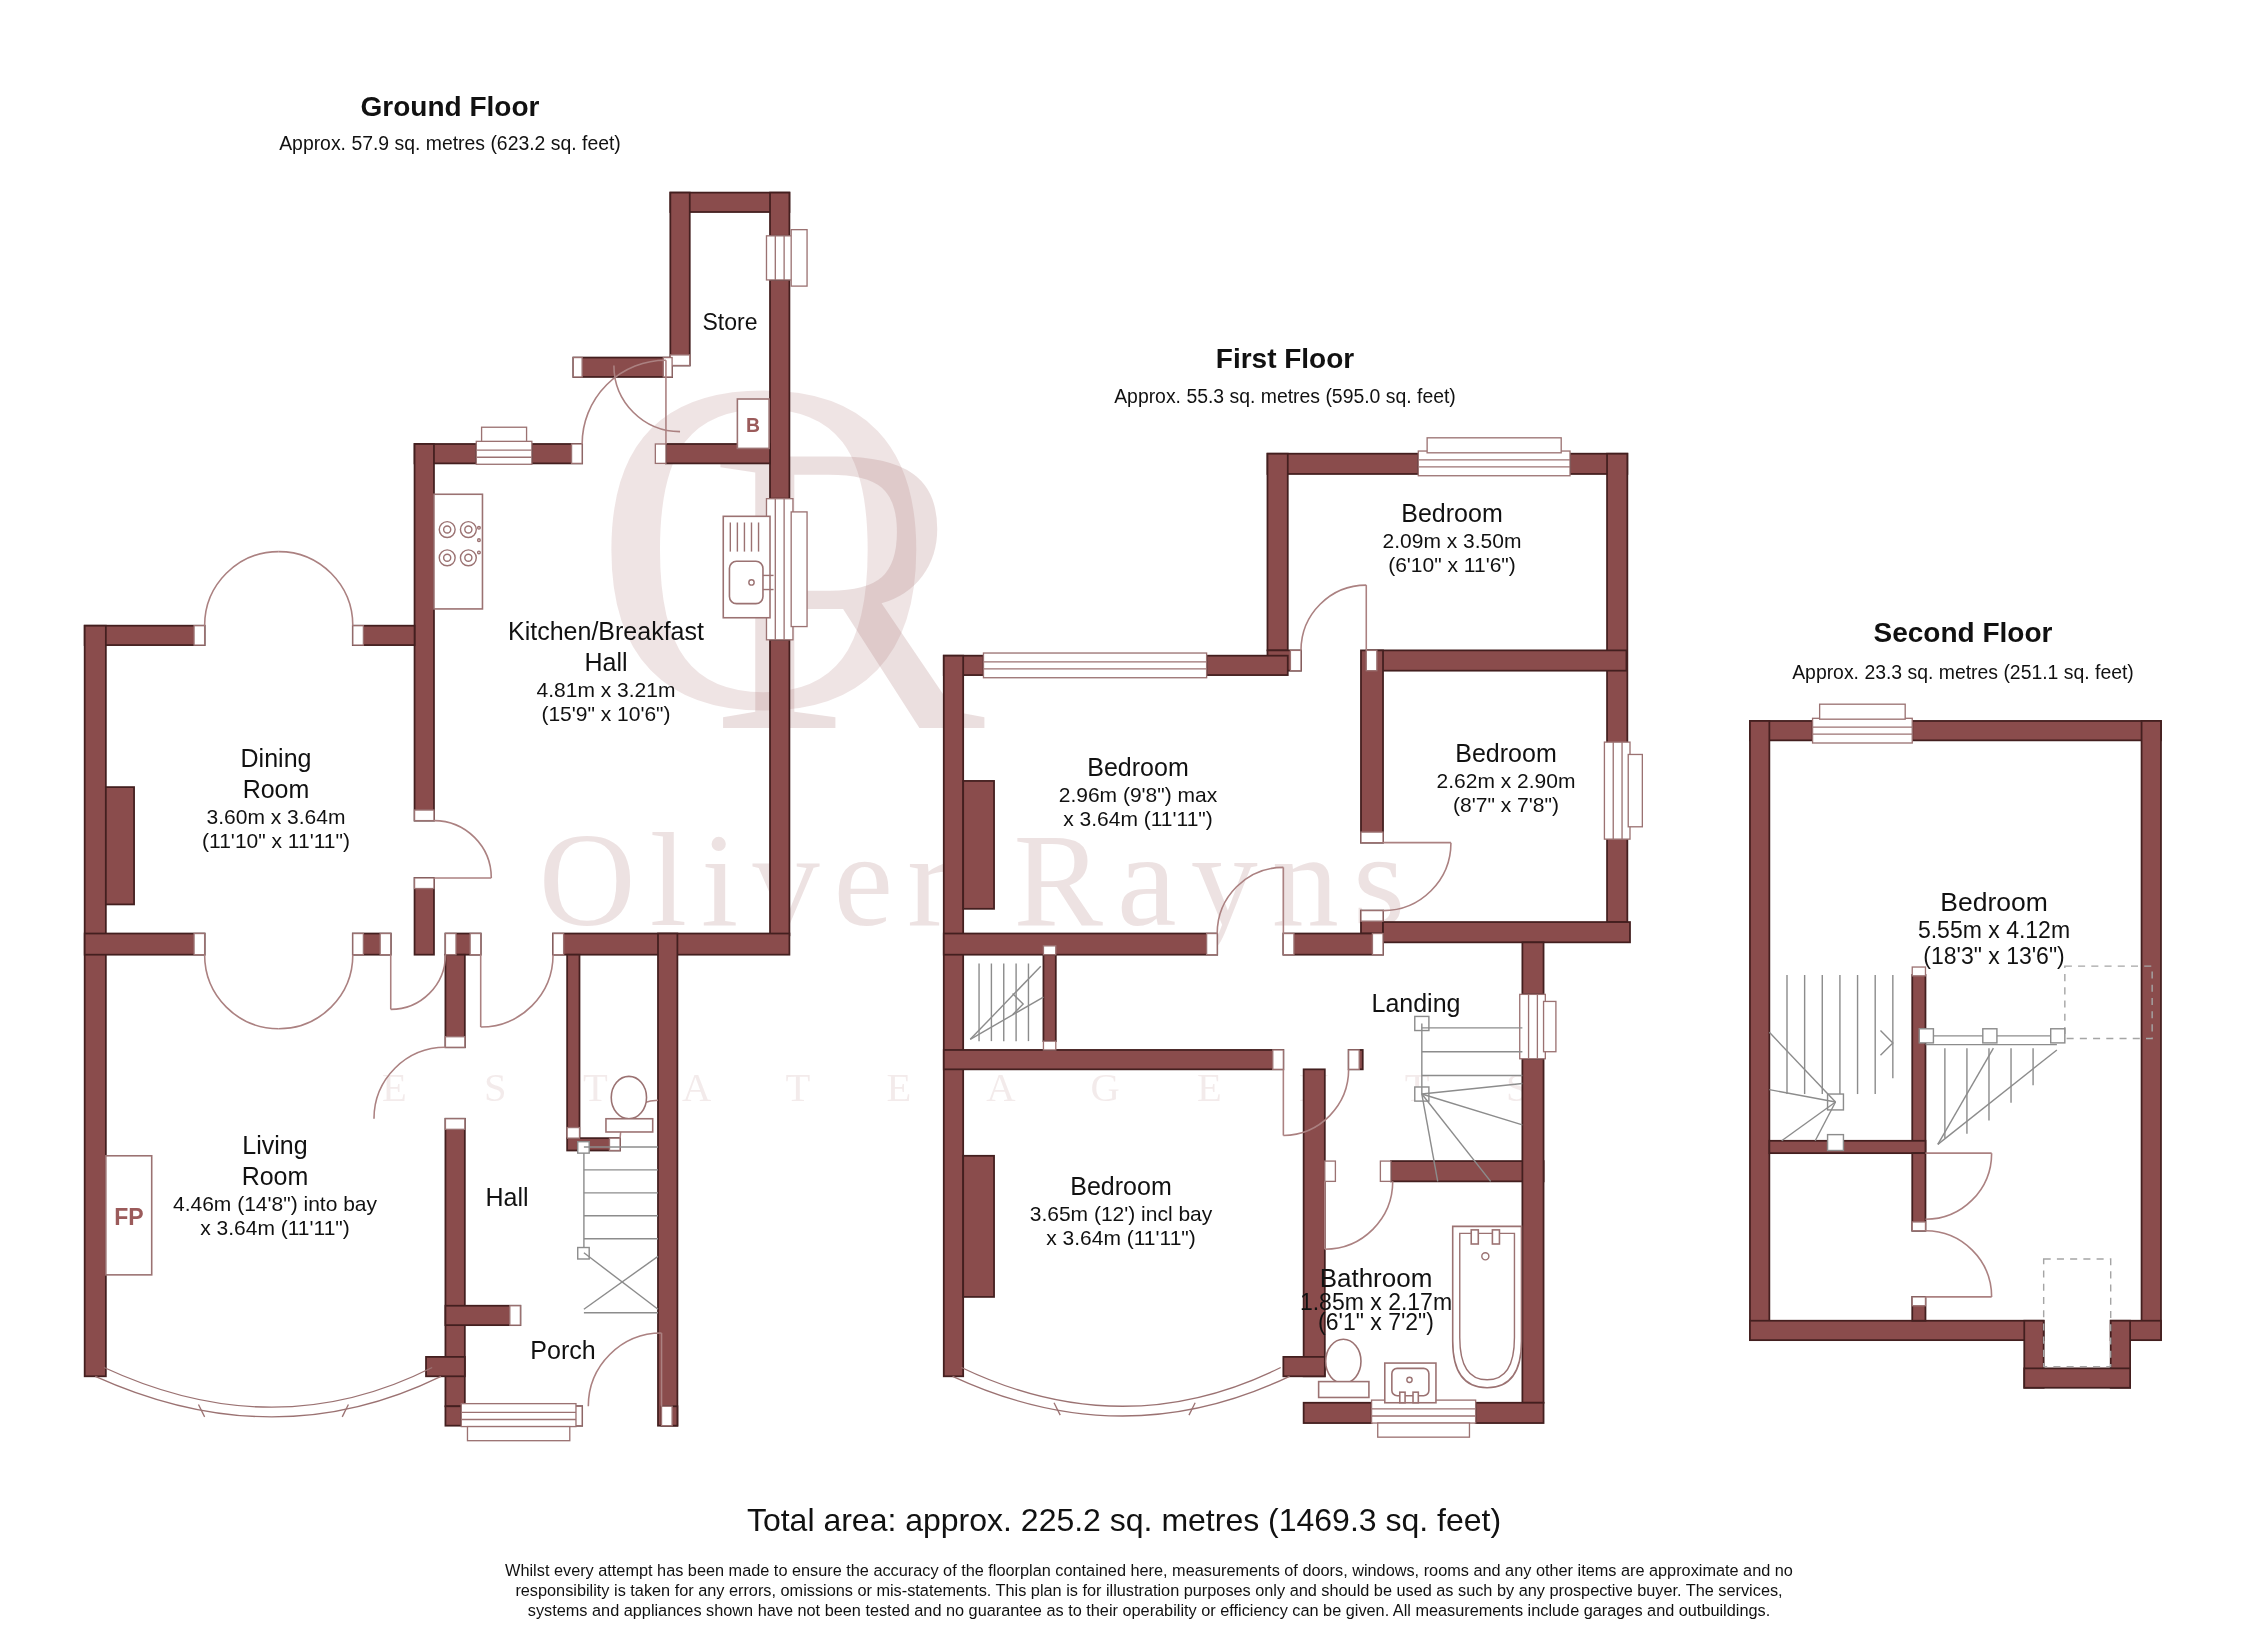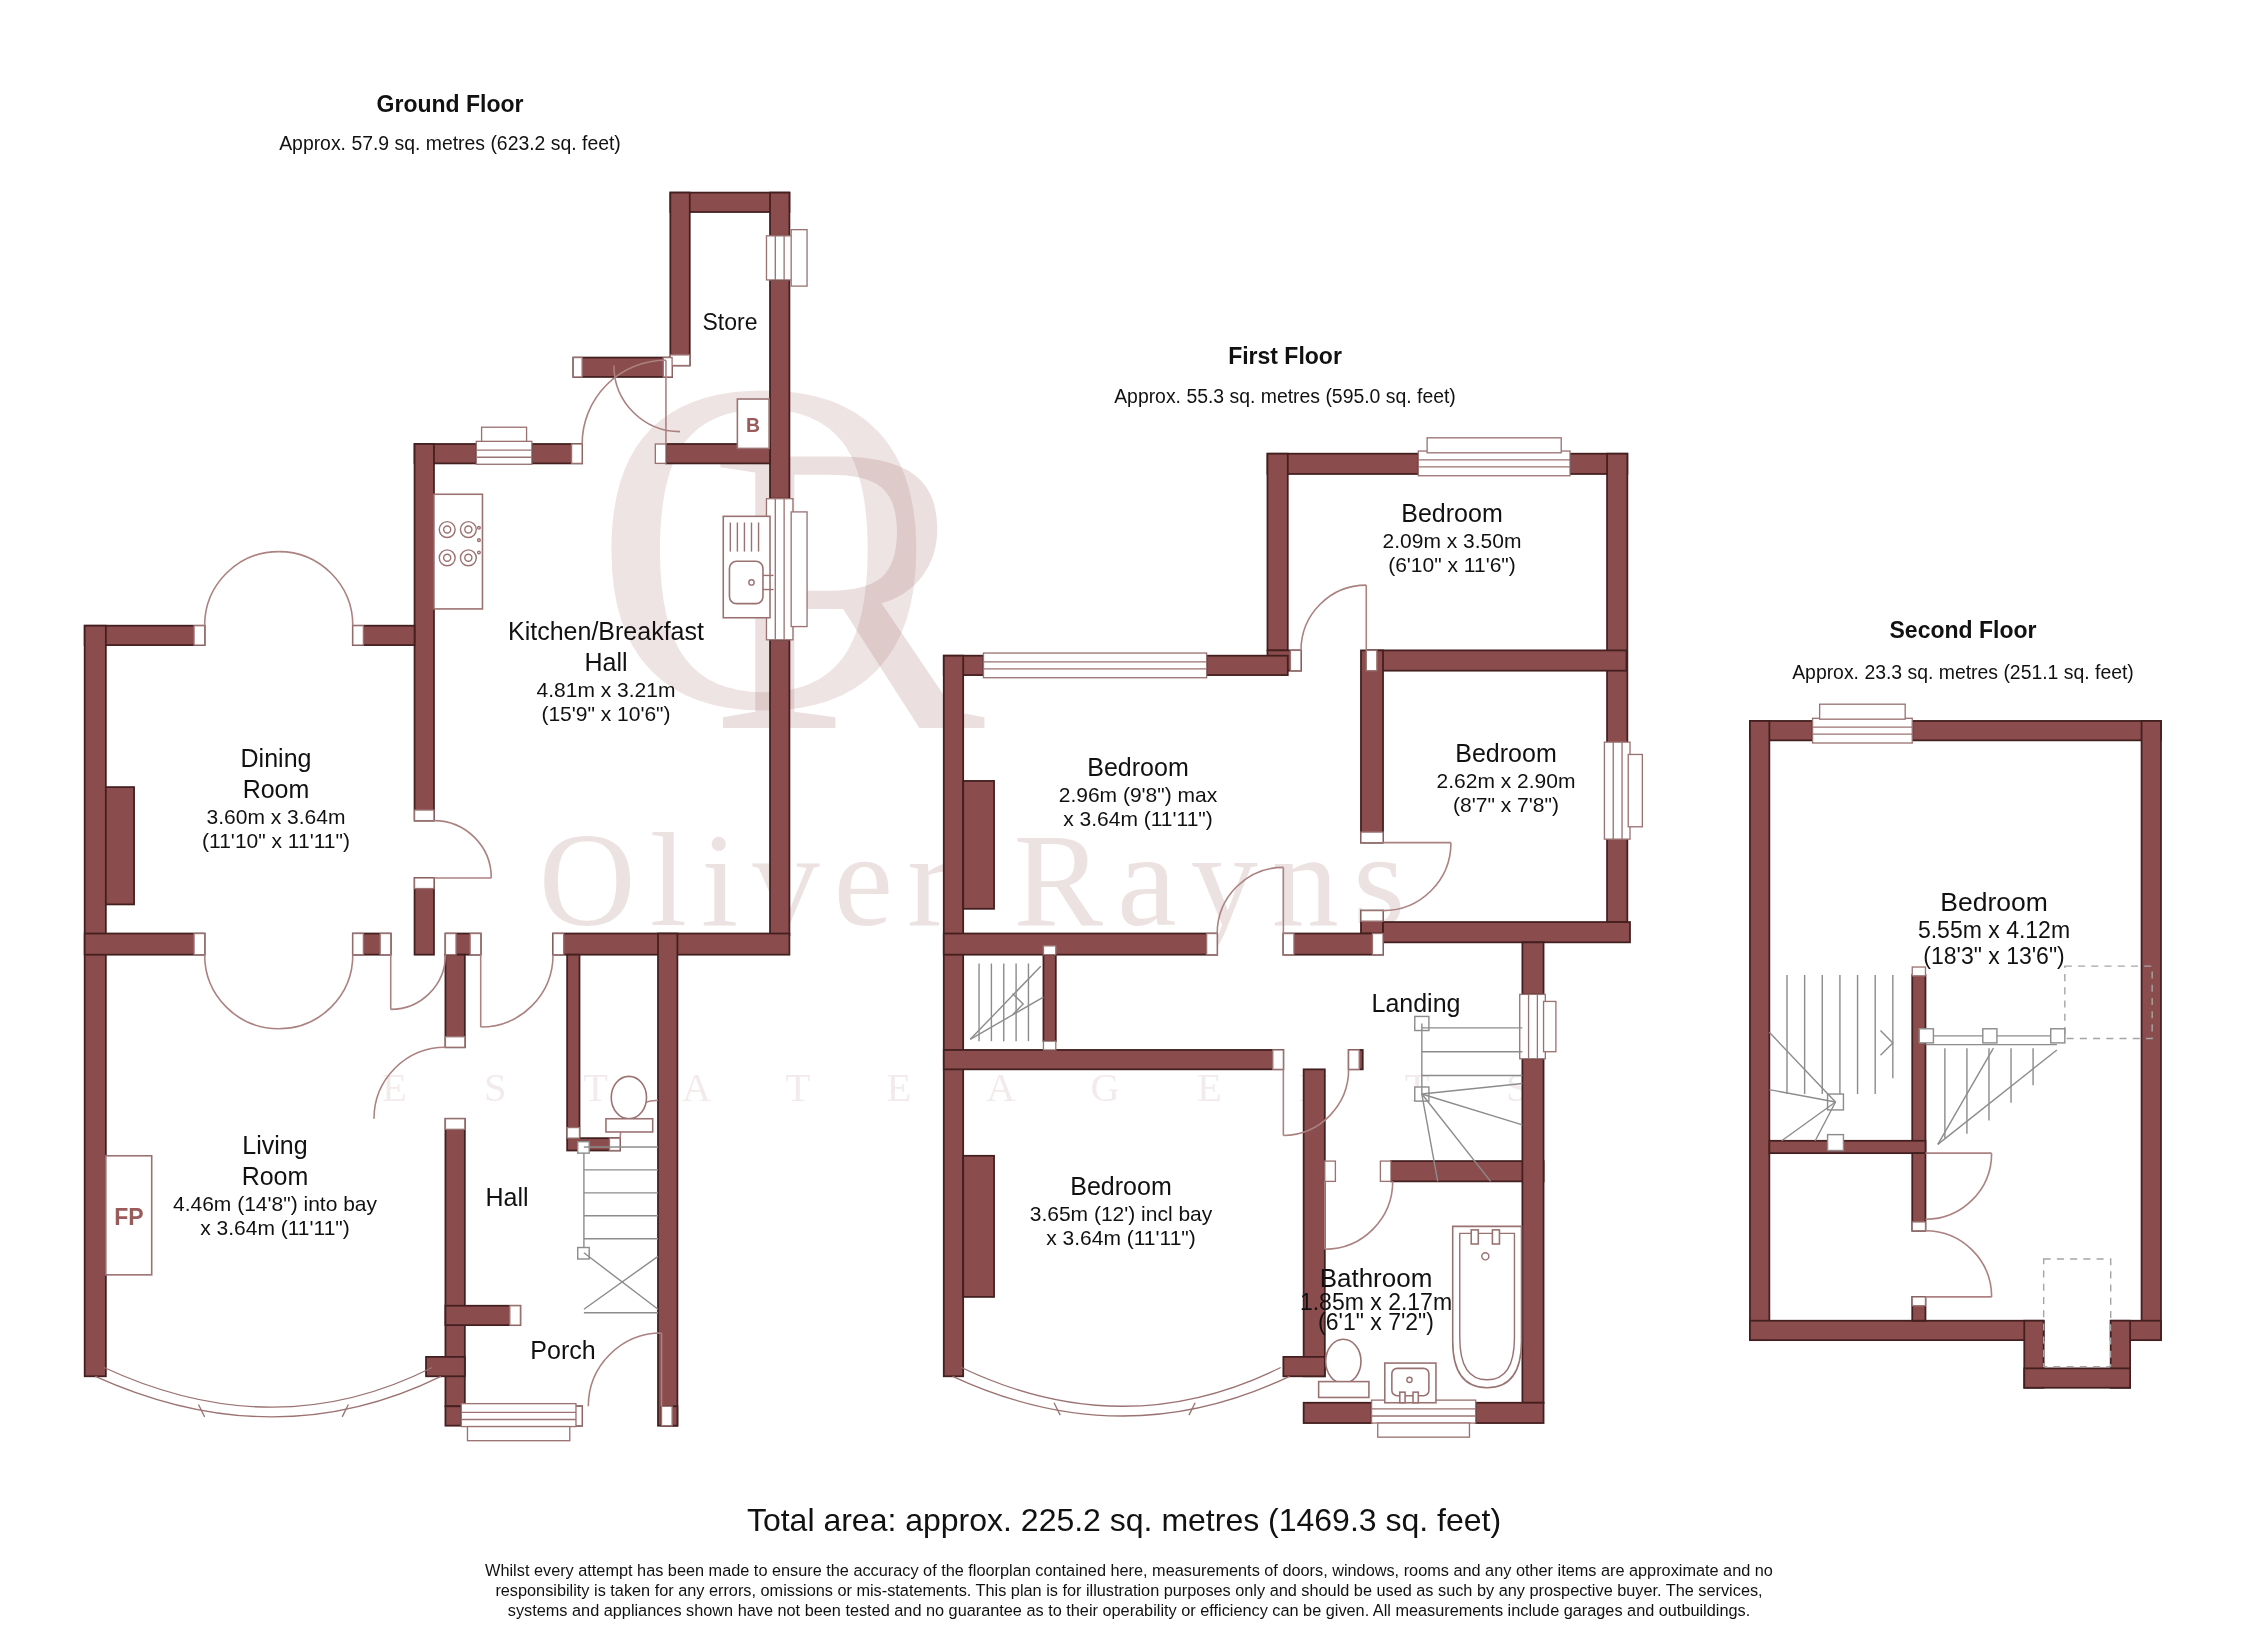--- a/index.html
+++ b/index.html
@@ -1,27 +1,27 @@
 <!DOCTYPE html>
 <html style="font-size:14px"><head>
 <meta charset="utf-8">
 <style>
   html,body{margin:0;padding:0;background:#ffffff;}
   body{width:2258px;height:1643px;position:relative;font-family:"Liberation Sans",sans-serif;color:#111;overflow:hidden;}
-  .floor-title{position:absolute;transform:translateX(-50%);font-weight:bold;font-size:23px;white-space:nowrap;z-index:4;}
+  .floor-title{position:absolute;transform:translateX(-50%);font-weight:bold;font-size:28px;white-space:nowrap;z-index:4;}
   .floor-area{position:absolute;transform:translateX(-50%);font-size:19.4px;white-space:nowrap;z-index:4;}
   .room-label{position:absolute;transform:translateX(-50%);text-align:center;z-index:4;}
   .rname{font-weight:normal;font-size:25px;line-height:31px;white-space:pre-line;}
   .rdim{font-size:21px;line-height:24px;white-space:nowrap;}
   .small .rname{font-size:26px;line-height:27px;}
   .small .rdim{font-size:23px;line-height:20px;}
   .marker{position:absolute;transform:translate(-50%,-50%);font-weight:bold;color:#9b5b5b;z-index:4;}
   .total-line{position:absolute;transform:translateX(-50%);font-size:32px;white-space:nowrap;z-index:4;}
   .disc-line{font-size:16.3px;line-height:20px;text-align:center;white-space:nowrap;}
-  #disclaimer{position:absolute;transform:translateX(-50%);z-index:4;}
+  #disclaimer{position:absolute;transform:translateX(-50%);z-index:4;margin-left:20px;}
   svg{position:absolute;left:0;top:0;z-index:2;}
   #wm{z-index:1;}
   .w{fill:#8a4c4c;stroke:#431f1f;stroke-width:2;}
   .cap{fill:#ffffff;stroke:#9b7272;stroke-width:1.5;}
   .win{fill:#ffffff;stroke:#9b7272;stroke-width:1.5;}
   .wl{stroke:#9b7272;stroke-width:1.5;fill:none;}
   .door{stroke:#ab8181;stroke-width:1.8;fill:none;}
   .fx{fill:#ffffff;stroke:#9b7272;stroke-width:1.8;}
   .fxl{stroke:#9b7272;stroke-width:1.6;fill:none;}
   .st{stroke:#8c8c8c;stroke-width:1.6;fill:none;}

